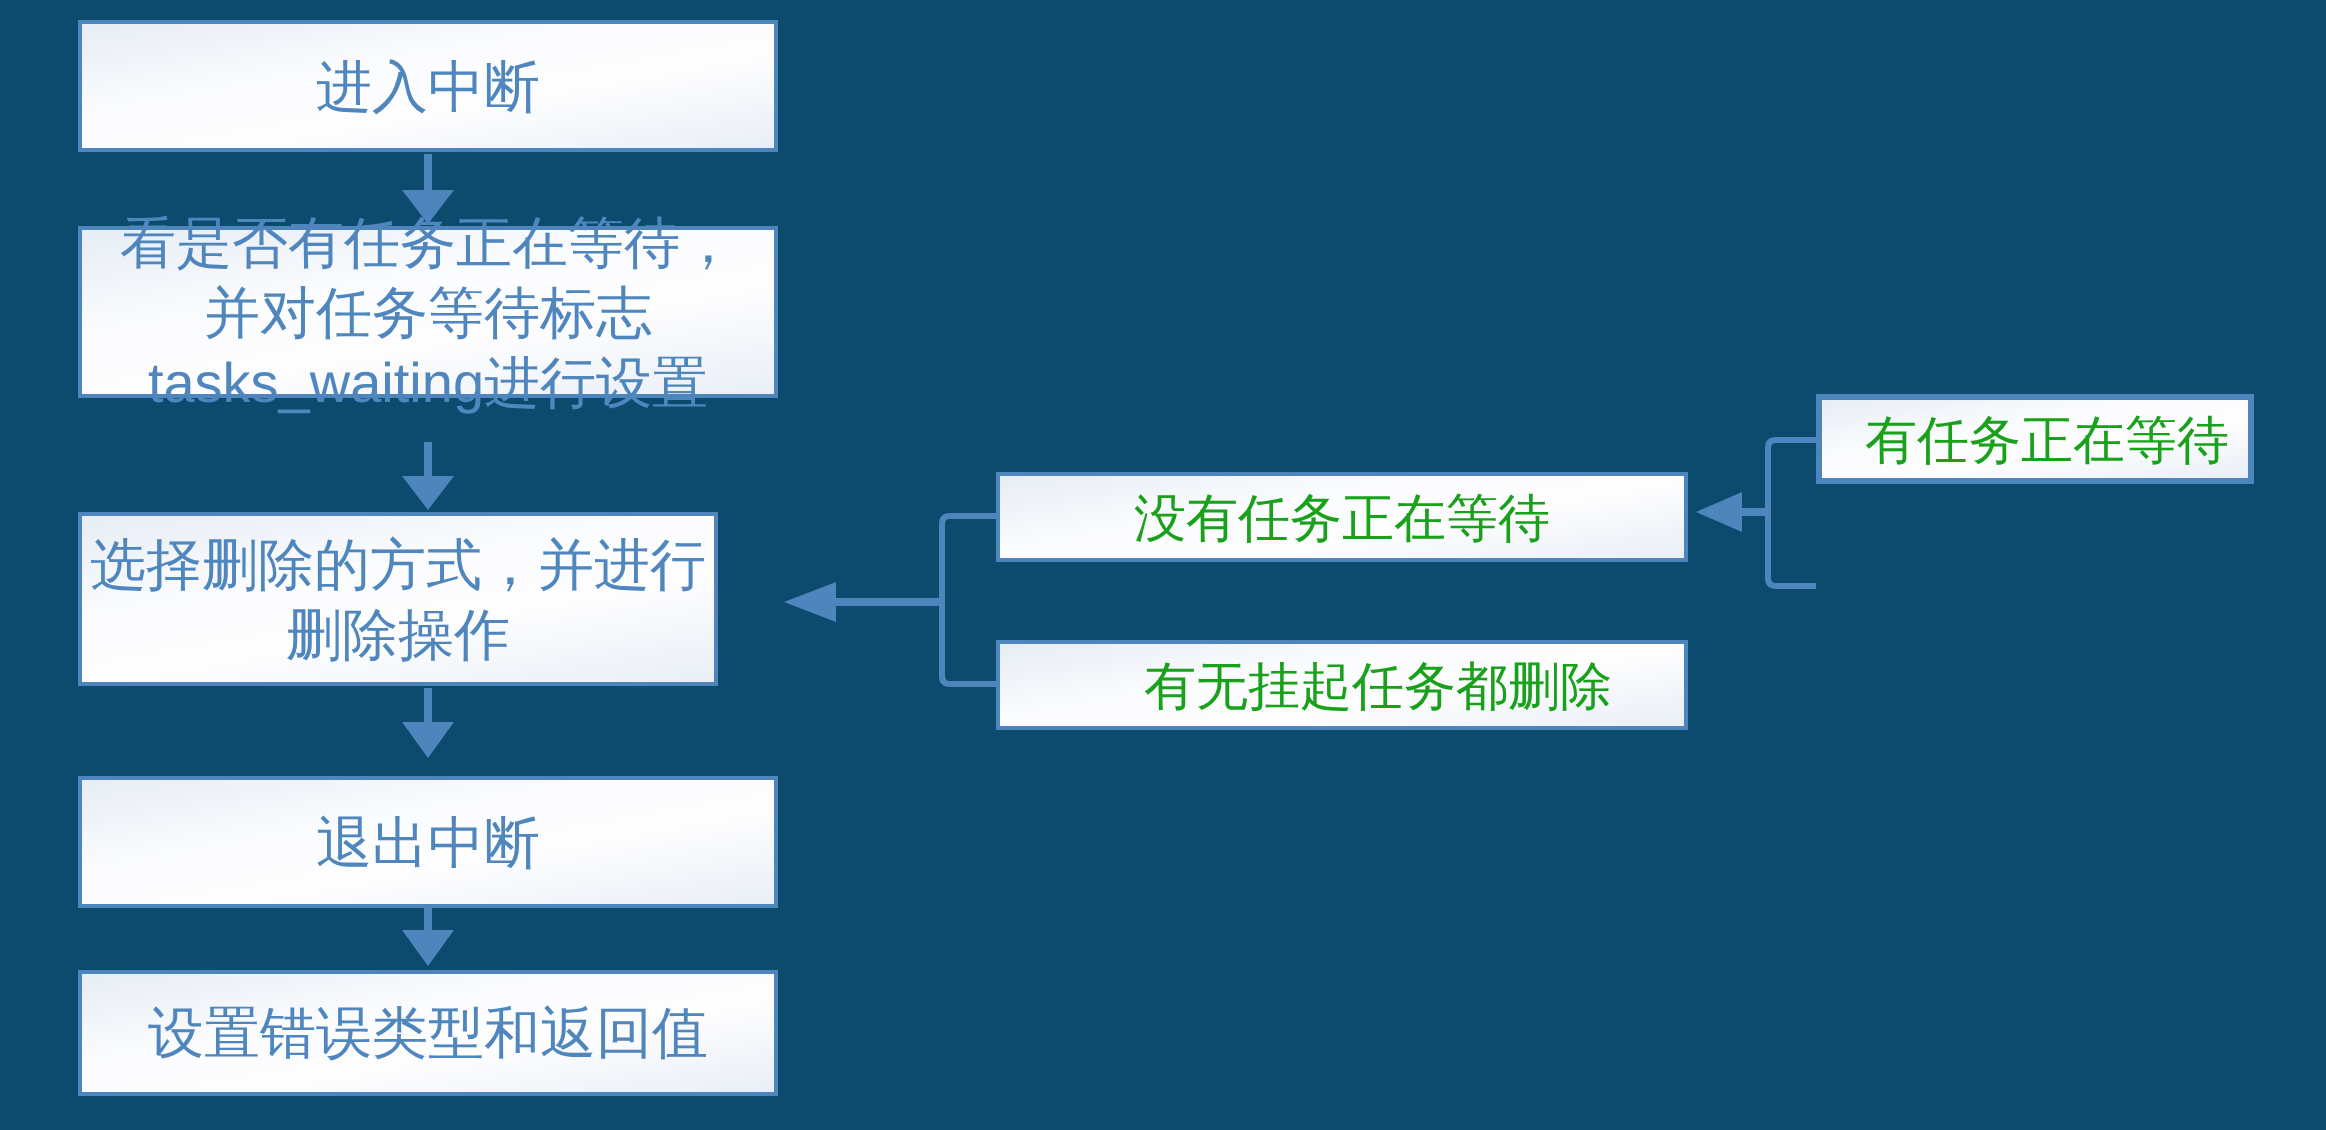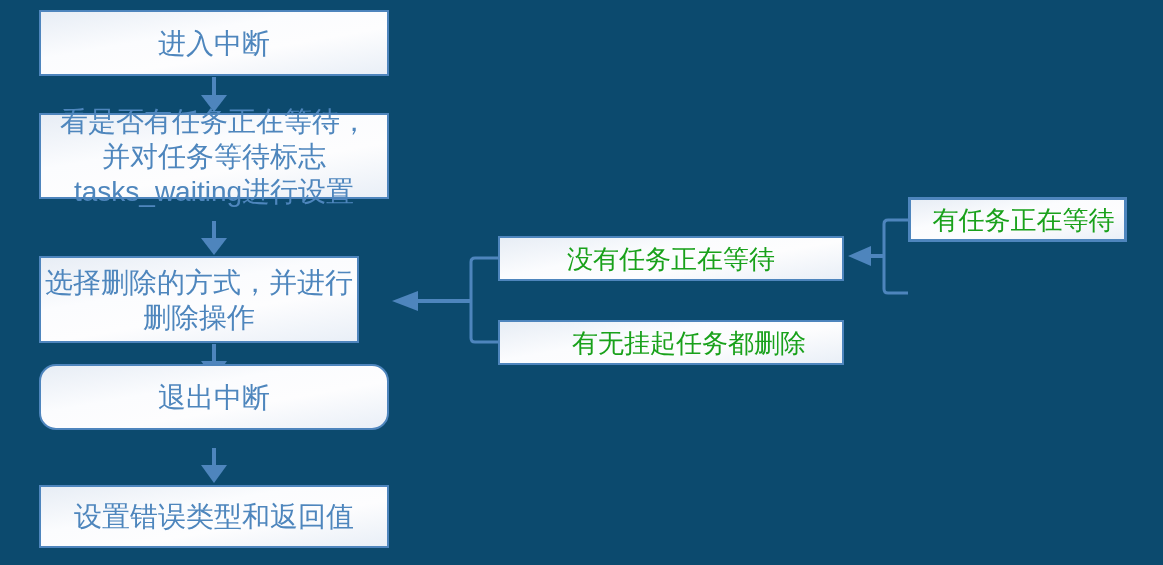--- a/index.html
+++ b/index.html
@@ -43,21 +43,21 @@
     line-height: 30px;
     white-space: pre-line;
   }
 
   .thick { border-width: 3px; padding-left: 12px; }
 
   
   #node-enter   { left: 39px;  top: 10px;  width: 350px; height: 66px; }
   #node-check   { left: 39px;  top: 113px; width: 350px; height: 86px; }
   #node-choose  { left: 39px;  top: 256px; width: 320px; height: 87px; }
-  #node-exit    { left: 39px;  top: 364px; width: 350px; height: 66px; border-radius: 17px; }
+  #node-exit    { left: 39px;  top: 388px; width: 350px; height: 66px; }
   #node-seterr  { left: 39px;  top: 485px; width: 350px; height: 63px; }
 
   
   #node-opt-a   { left: 498px; top: 236px; width: 346px; height: 45px; }
   #node-opt-b   { left: 498px; top: 320px; width: 346px; height: 45px; padding-left: 36px; }
 
   
   #node-wait-a  { left: 908px; top: 197px; width: 219px; height: 45px; }
   #node-wait-b  { left: 908px; top: 271px; width: 219px; height: 45px; }
 

